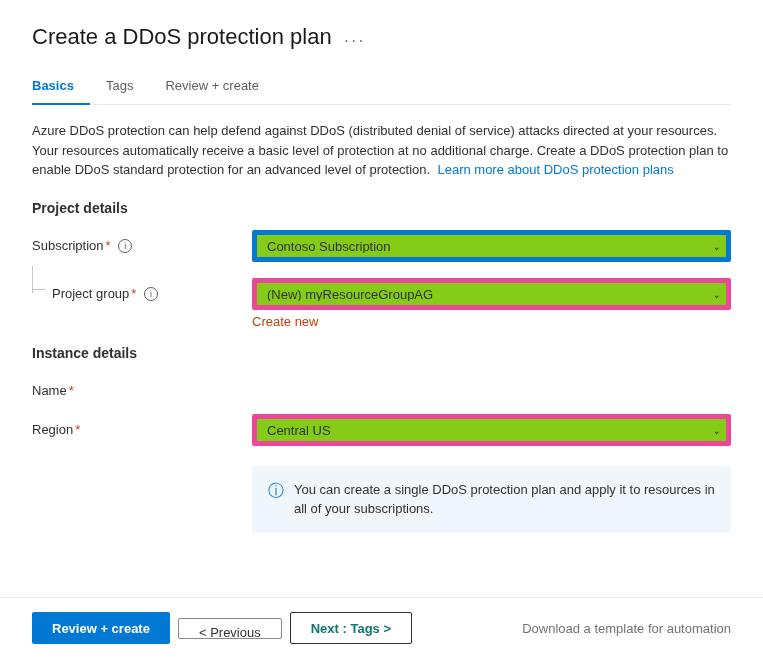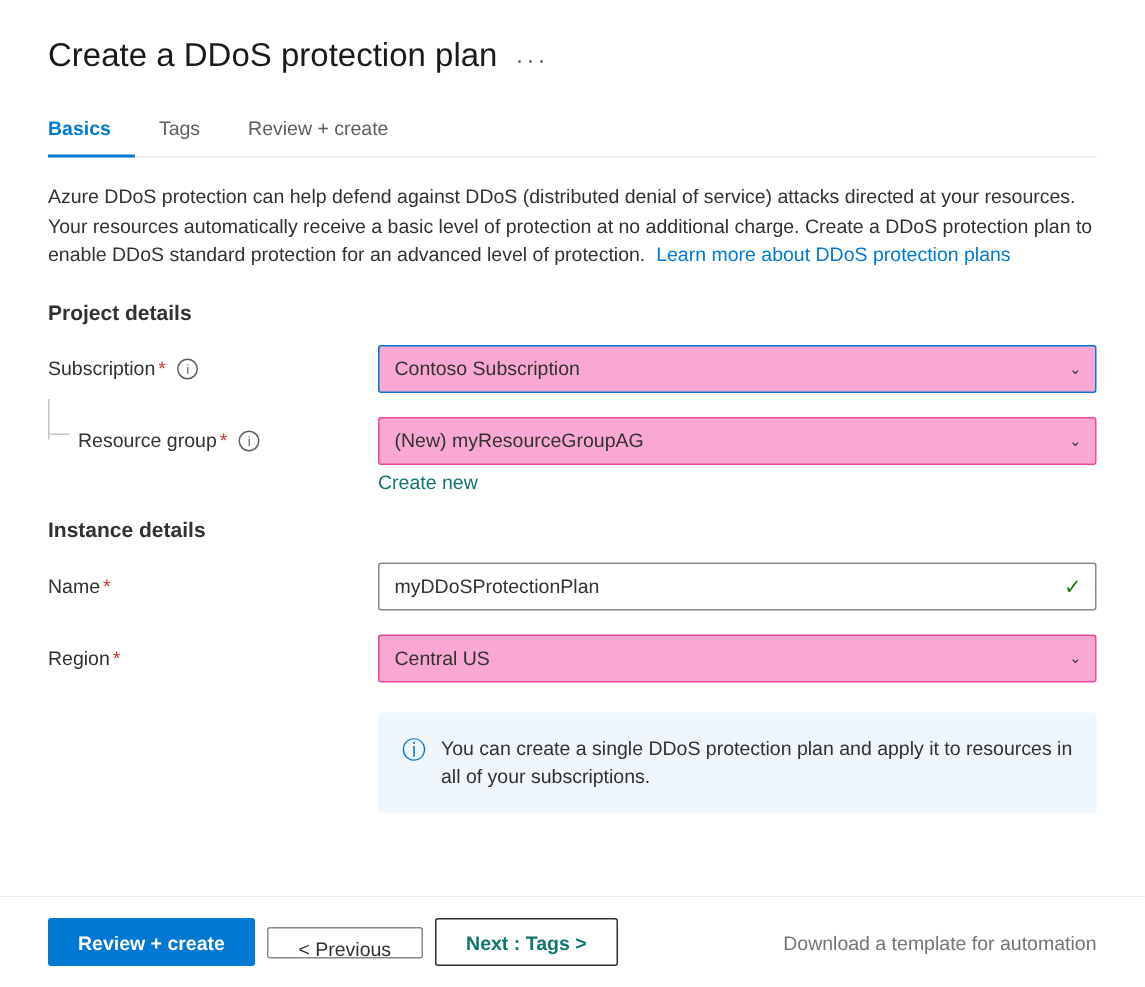--- a/index.html
+++ b/index.html
@@ -143,46 +143,46 @@
     }
 
     .dropdown-wrapper {
       position: relative;
       width: 100%;
     }
 
     .dropdown-wrapper select {
       width: 100%;
       height: 32px;
-      border: 1px solid #ec4899;
+      border: 5px solid #ec4899;
       border-radius: 2px;
       padding: 4px 21px 4px 10px;
       font-size: 13px;
       color: #323130;
-      background: #f9a8d4;
+      background: #84cc16;
       appearance: none;
       cursor: pointer;
     }
 
     .dropdown-wrapper.active-border select {
       border-color: #0078d4;
     }
 
     .dropdown-arrow {
       position: absolute;
       right: 10px;
       top: 50%;
       transform: translateY(-50%);
       pointer-events: none;
       color: #323130;
       font-size: 10px;
     }
 
     .create-new-link {
-      color: #0f766e;
+      color: #c2410c;
       text-decoration: none;
       font-size: 13px;
       cursor: pointer;
       display: inline-block;
       margin-top: 4px;
     }
 
     .text-input-wrapper {
       position: relative;
       width: 100%;
@@ -324,46 +324,40 @@
         <select>
           <option>Contoso Subscription</option>
         </select>
         <span class="dropdown-arrow">⌄</span>
       </div>
     </div>
   </div>
 
   <div class="form-group">
     <div class="form-label-col indented">
-      <span>Resource group</span><span class="required-star">*</span>
+      <span>Project group</span><span class="required-star">*</span>
       <span class="info-icon">i</span>
     </div>
     <div class="form-control-col">
       <div class="dropdown-wrapper">
         <select>
           <option>(New) myResourceGroupAG</option>
         </select>
         <span class="dropdown-arrow">⌄</span>
       </div>
       <a href="#" class="create-new-link">Create new</a>
     </div>
   </div>
 
   <div class="section-title">Instance details</div>
 
   <div class="form-group">
     <div class="form-label-col">
       <span>Name</span><span class="required-star">*</span>
     </div>
-    <div class="form-control-col">
-      <div class="text-input-wrapper">
-        <input type="text" value="myDDoSProtectionPlan" style="">
-        <span class="check-icon">✓</span>
-      </div>
-    </div>
   </div>
 
   <div class="form-group">
     <div class="form-label-col">
       <span>Region</span><span class="required-star">*</span>
     </div>
     <div class="form-control-col">
       <div class="dropdown-wrapper">
         <select>
           <option>Central US</option>

